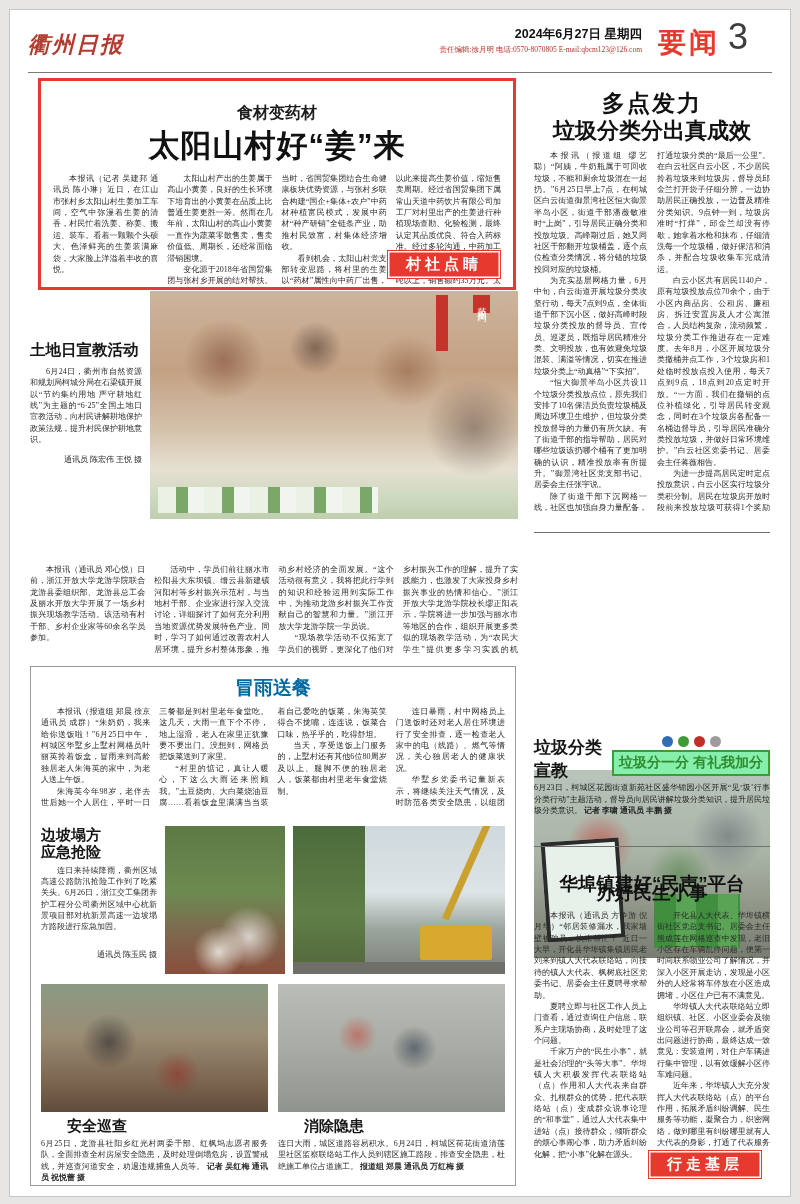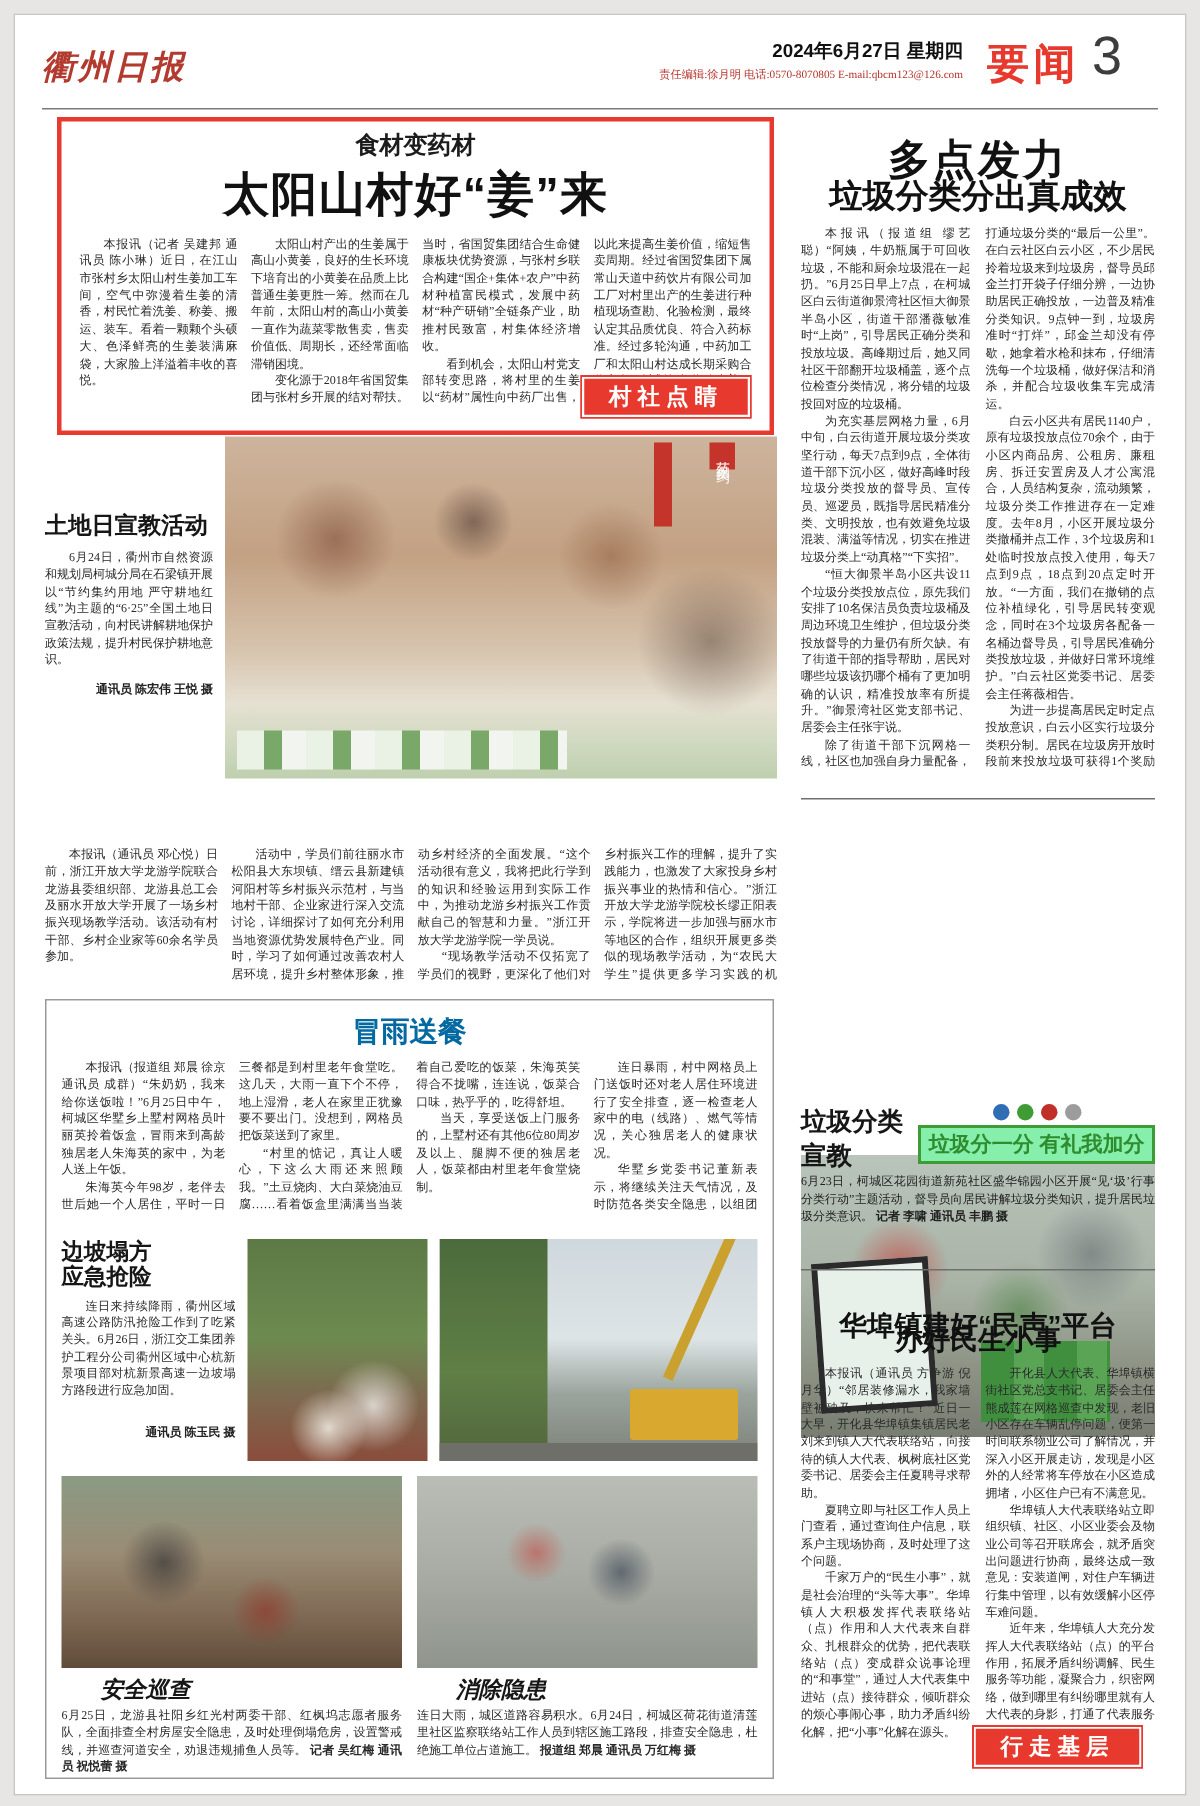--- a/index.html
+++ b/index.html
@@ -17,25 +17,25 @@
   .hdr-editor{font-size:7.5px;color:#b5342c;margin-top:2px;}
   .hdr-section{left:648px;top:14px;font-weight:bold;font-size:28px;color:#e8392e;letter-spacing:3px;}
   .hdr-pagenum{left:718px;top:6px;font-size:36px;color:#3d3d3d;}
   .hdr-rule{left:18px;top:62px;width:744px;border-top:1.5px solid #7a7a7a;height:0;}
   
   .body-text{font-size:8px;line-height:1.42;color:#2a2a2a;text-align:justify;}
   .body-text p{margin:0;text-indent:2em;}
   .cols-4{column-count:4;column-gap:9px;overflow:hidden;}
   .cols-2{column-count:2;column-gap:10px;overflow:hidden;}
   .byline{font-weight:bold;}
-  .byline-r{font-weight:bold;text-align:right;font-size:8px;margin-top:2px;}
+  .byline-r{font-weight:normal;text-align:right;font-size:8px;margin-top:2px;}
   .divider{border-top:1px solid #6f6f6f;height:0;}
   
   .lead-box{left:28px;top:68px;width:478px;height:212px;border:3px solid #e8392e;
-            background:#fff;padding:6px 12px;box-sizing:border-box;}
+            background:#fff;padding:22px 12px;box-sizing:border-box;}
   .lead-kicker{text-align:center;font-weight:bold;font-size:16px;color:#1c1c1c;}
   .lead-headline{text-align:center;font-weight:bold;font-size:31px;color:#111;
                  letter-spacing:1px;margin-top:1px;}
   .lead-body{height:124px;margin-top:6px;}
   .red-badge{background:#e8392e;color:#fff;font-weight:bold;font-size:15px;
              padding:4px 18px;letter-spacing:4px;border:1.5px solid #e8392e;
              box-shadow:inset 0 0 0 1.5px #fff;display:inline-block;}
   .lead-badge{position:absolute;right:12px;bottom:8px;}
   
   .photo{overflow:hidden;position:relative;}
@@ -93,26 +93,26 @@
   .rain-box{left:20px;top:656px;width:486px;height:520px;border:1px solid #9a9a9a;
             padding:8px 10px;box-sizing:border-box;}
   .rain-title{text-align:center;font-weight:bold;font-size:19px;color:#0369a1;}
   .rain-body{height:112px;margin-top:5px;}
   .rain-row1{display:flex;gap:8px;margin-top:8px;justify-content:center;}
   .bianpo{width:116px;flex:none;}
   .bianpo-title{font-weight:bold;font-size:15px;color:#161616;line-height:1.15;}
   .bianpo-text{height:82px;overflow:hidden;margin-top:4px;}
   .rain-row2{display:flex;gap:10px;margin-top:10px;}
   .rain-cell{flex:1;min-width:0;}
-  .cell-title{font-weight:bold;font-size:15px;color:#161616;margin:5px 0 2px;padding-left:26px;font-style:italic;}
+  .cell-title{font-weight:bold;font-size:15px;color:#161616;margin:5px 0 2px;padding-left:26px;}
   .cell-caption{font-size:8px;line-height:1.42;text-align:justify;color:#2a2a2a;}
   .cell-caption .lead-in{text-indent:2em;}
   
   .rc{left:524px;width:236px;}
-  .duodian-hl1{top:78px;text-align:center;font-weight:bold;font-size:28px;color:#111;letter-spacing:2px;}
+  .duodian-hl1{top:78px;text-align:center;font-weight:bold;font-size:23px;color:#111;letter-spacing:2px;}
   .duodian-hl2{top:106px;text-align:center;font-weight:bold;font-size:22px;color:#111;}
   .duodian-body{top:140px;height:372px;}
   .rc-div1{top:522px;}
   .rc-photo{top:532px;}
   .xj-caprow{top:726px;display:flex;justify-content:space-between;align-items:flex-start;}
   .xj-title{font-weight:bold;font-size:17px;color:#161616;}
   .dots{display:flex;gap:5px;justify-content:center;margin-bottom:3px;}
   .dot{width:11px;height:11px;border-radius:50%;}
   .dot-blue{background:#2f6db5;}.dot-green{background:#3f9b35;}
   .dot-red{background:#c03028;}.dot-gray{background:#9c9c9c;}

